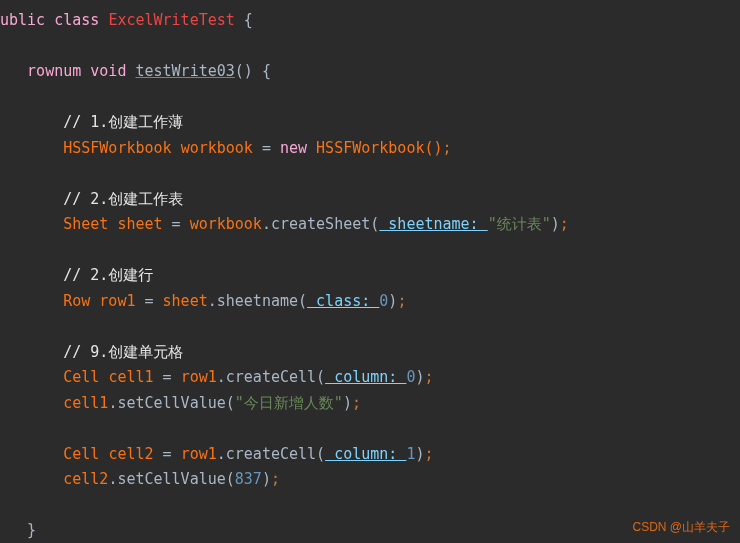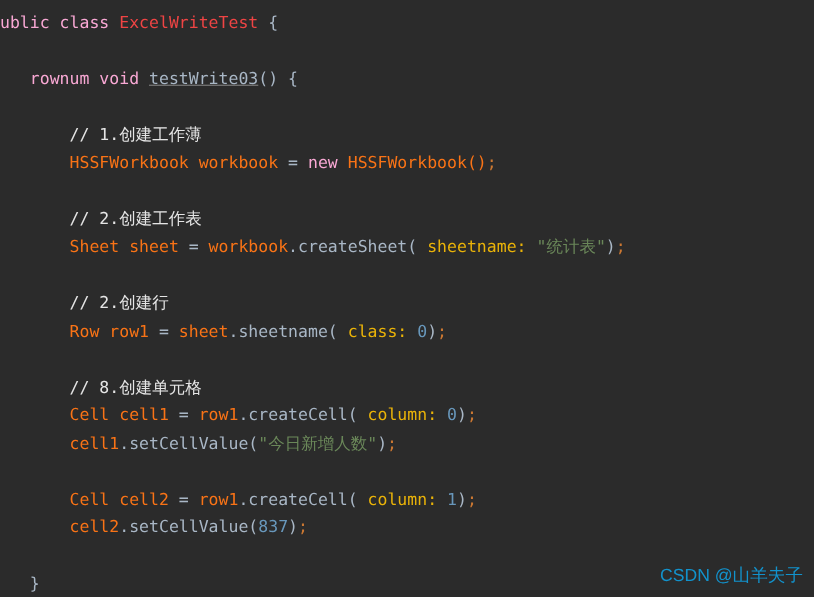--- a/index.html
+++ b/index.html
@@ -21,52 +21,52 @@
     }
     .keyword { color: #f9a8d4; }
     .type { color: #f97316; }
     .classname { color: #ef4444; text-decoration-color: #808080; }
     .methoddef { color: #a9b7c6; text-decoration: underline; text-decoration-color: #808080; }
     .method { color: #a9b7c6; }
     .var { color: #f97316; }
     .comment { color: #e5e5e5; }
     .string { color: #6a8759; }
     .number { color: #6897bb; }
-    .hint { color: #eab308; }
+    .hint { color: #7dd3fc; text-decoration: underline; }
     .punct { color: #a9b7c6; }
     .semi { color: #cc7832; }
     .paren { color: #a9b7c6; }
     .brace { color: #a9b7c6; }
     .watermark {
       position: absolute;
       bottom: 6px;
       right: 10px;
-      color: #0ea5e9;
-      font-size: 16px;
+      color: #f97316;
+      font-size: 12px;
       font-family: sans-serif;
       opacity: 0.85;
     }
   </style>
 </head>
 <body>
 
 <div class="code-container"><span class="keyword">ublic class</span> <span class="classname">ExcelWriteTest</span> <span class="brace">{</span>
 
    <span class="keyword">rownum void</span> <span class="methoddef">testWrite03</span><span class="paren">()</span> <span class="brace">{</span>
 
        <span class="comment">// 1.创建工作薄</span>
        <span class="type">HSSFWorkbook</span> <span class="var">workbook</span> <span class="punct">=</span> <span class="keyword">new</span> <span class="type">HSSFWorkbook()</span><span class="semi">;</span>
 
        <span class="comment">// 2.创建工作表</span>
        <span class="type">Sheet</span> <span class="var">sheet</span> <span class="punct">=</span> <span class="var">workbook</span><span class="punct">.</span><span class="method">createSheet</span><span class="paren">(</span><span class="hint"> sheetname: </span><span class="string">"统计表"</span><span class="paren">)</span><span class="semi">;</span>
 
        <span class="comment">// 2.创建行</span>
        <span class="type">Row</span> <span class="var">row1</span> <span class="punct">=</span> <span class="var">sheet</span><span class="punct">.</span><span class="method">sheetname</span><span class="paren">(</span><span class="hint"> class: </span><span class="number">0</span><span class="paren">)</span><span class="semi">;</span>
 
-       <span class="comment">// 8.创建单元格</span>
+       <span class="comment">// 9.创建单元格</span>
        <span class="type">Cell</span> <span class="var">cell1</span> <span class="punct">=</span> <span class="var">row1</span><span class="punct">.</span><span class="method">createCell</span><span class="paren">(</span><span class="hint"> column: </span><span class="number">0</span><span class="paren">)</span><span class="semi">;</span>
        <span class="var">cell1</span><span class="punct">.</span><span class="method">setCellValue</span><span class="paren">(</span><span class="string">"今日新增人数"</span><span class="paren">)</span><span class="semi">;</span>
 
        <span class="type">Cell</span> <span class="var">cell2</span> <span class="punct">=</span> <span class="var">row1</span><span class="punct">.</span><span class="method">createCell</span><span class="paren">(</span><span class="hint"> column: </span><span class="number">1</span><span class="paren">)</span><span class="semi">;</span>
        <span class="var">cell2</span><span class="punct">.</span><span class="method">setCellValue</span><span class="paren">(</span><span class="number">837</span><span class="paren">)</span><span class="semi">;</span>
 
    <span class="brace">}</span></div>
 
 <div class="watermark">CSDN @山羊夫子</div>
 

